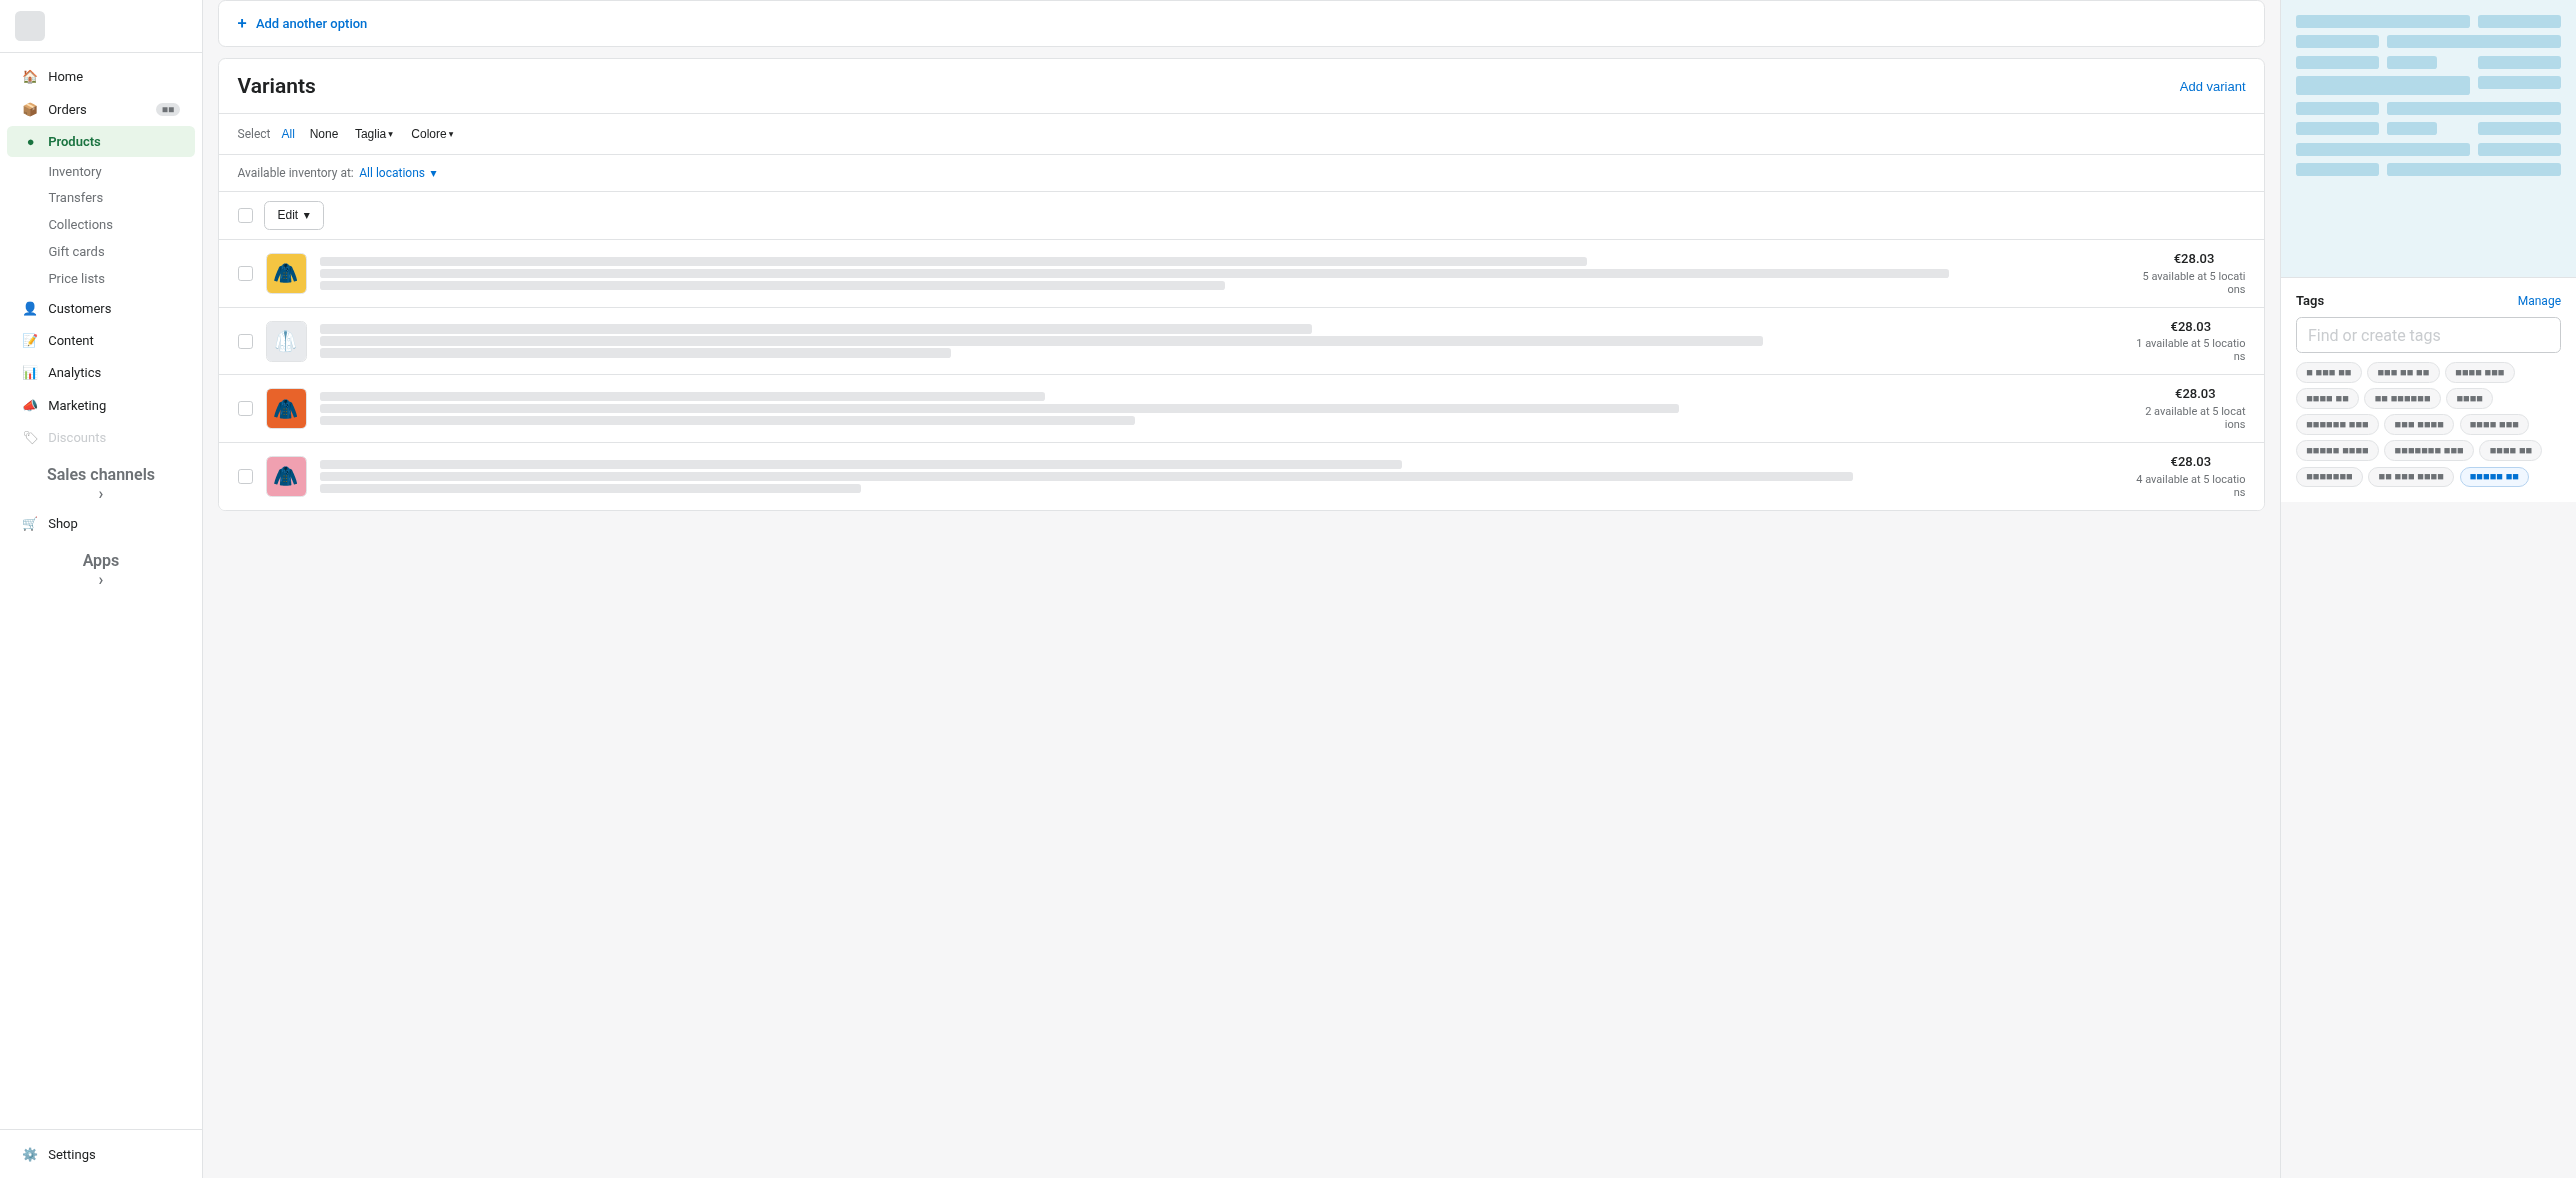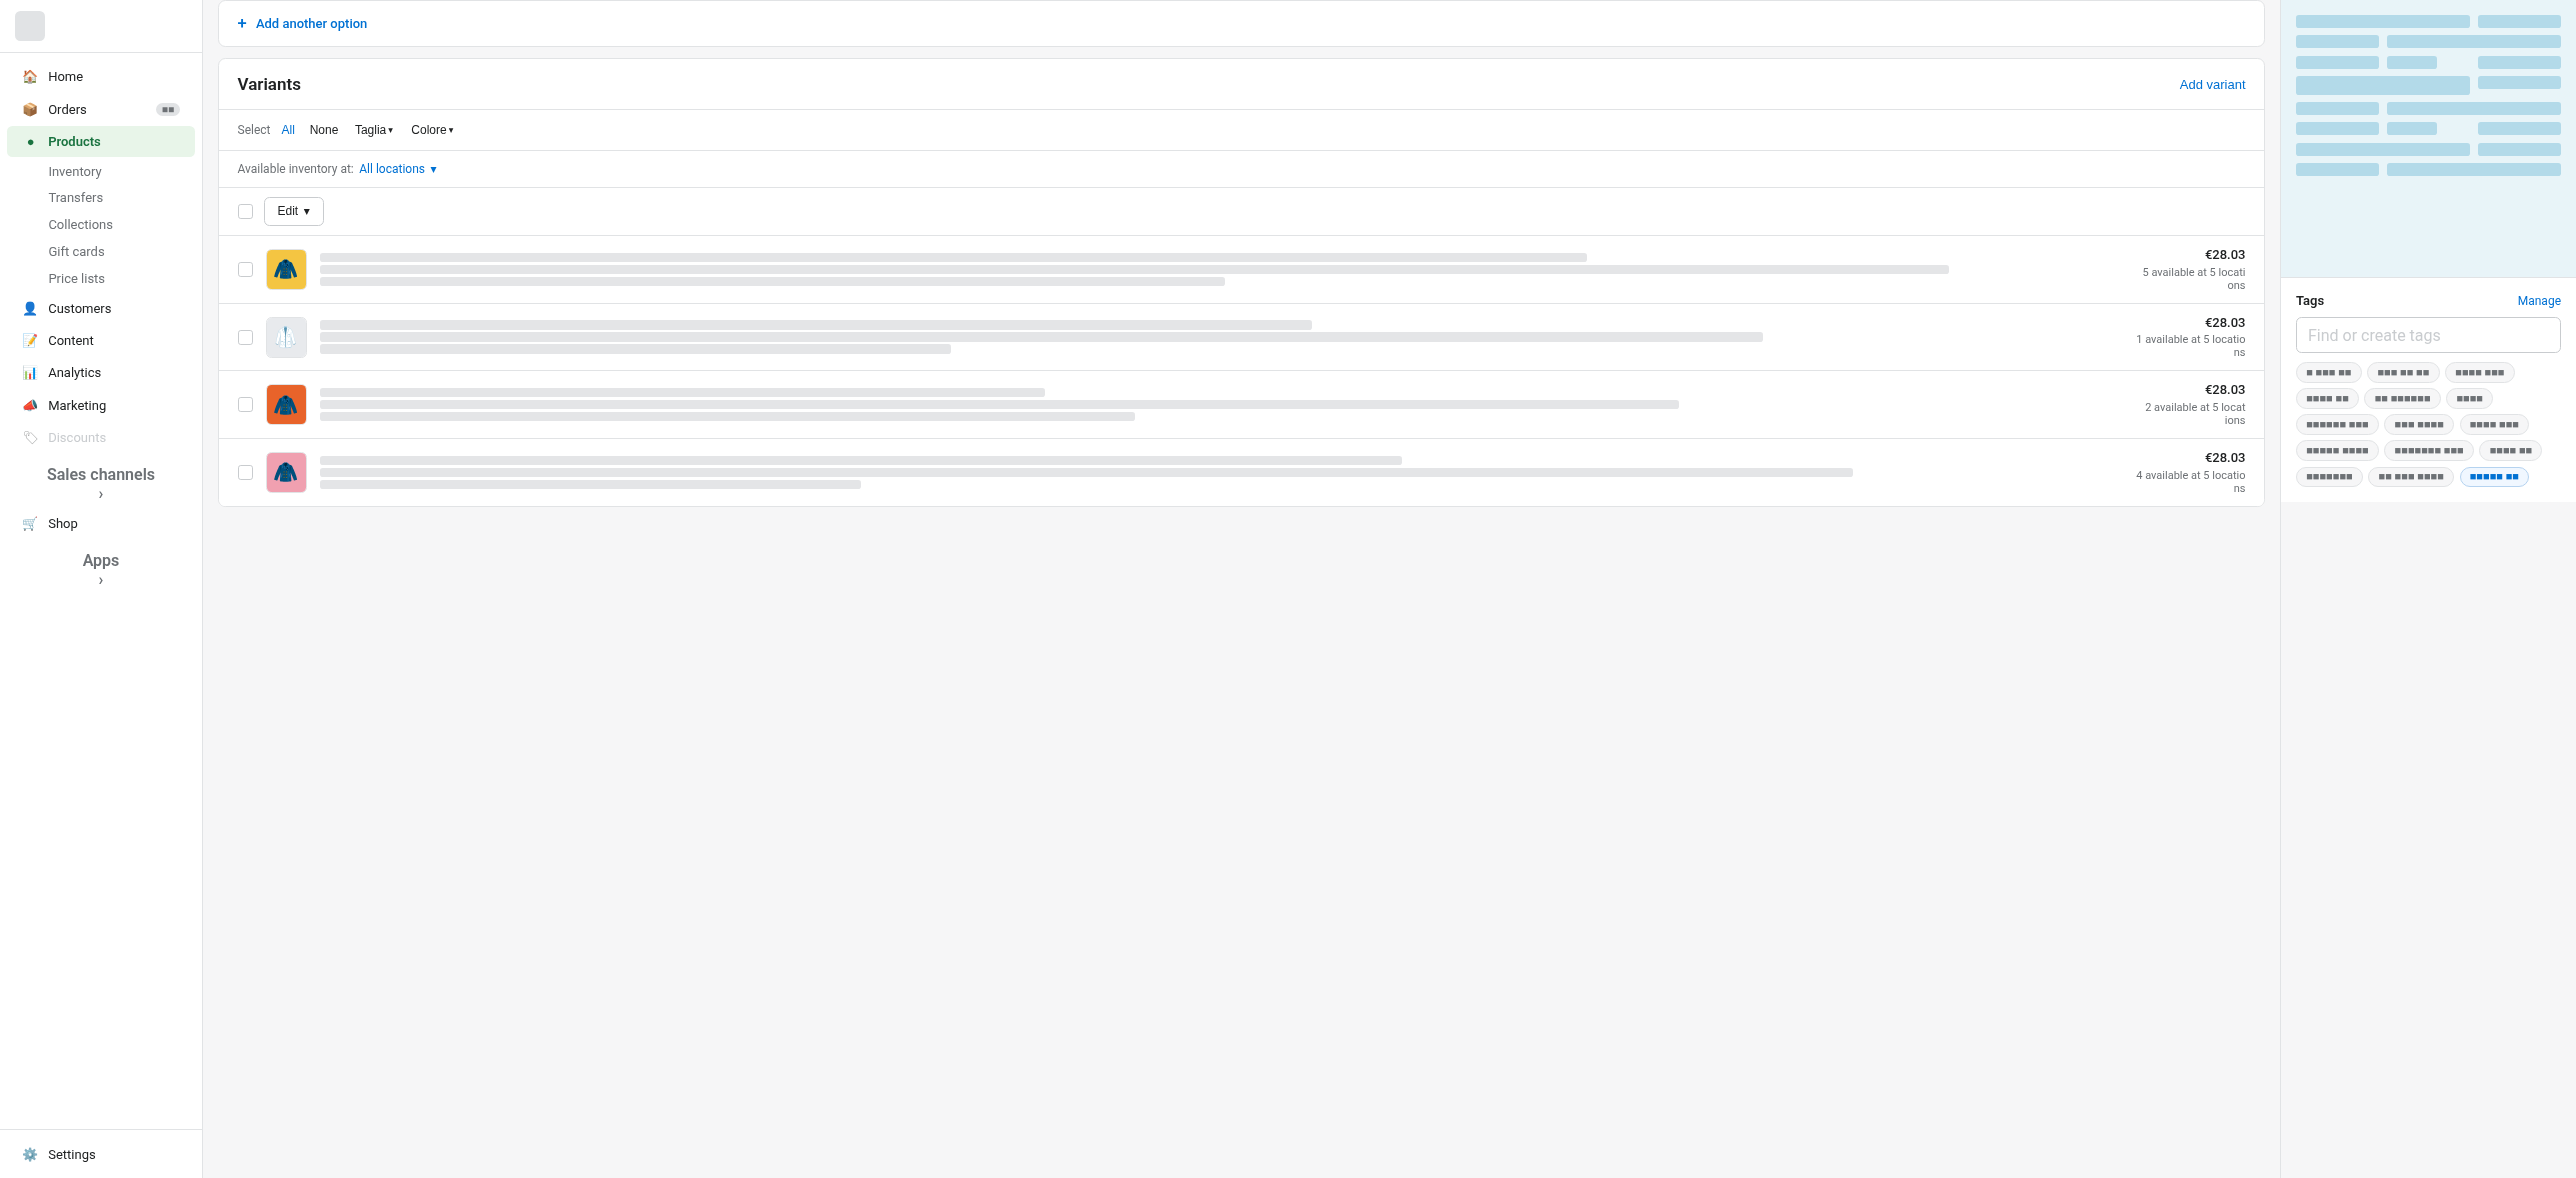--- a/index.html
+++ b/index.html
@@ -107,21 +107,21 @@
       overflow: hidden;
     }
     .variants-header {
       display: flex;
       align-items: center;
       justify-content: space-between;
       padding: 15px 18.5px;
       border-bottom: 0.9px solid #e1e3e5;
     }
     .variants-title {
-      font-size: 17px;
+      font-size: 21px;
       font-weight: 600;
       color: #202223;
       text-align: right;
     }
     .add-variant-btn {
       color: #0071d3;
       font-size: 13px;
       cursor: pointer;
       background: none;
       border: none;
@@ -224,21 +224,21 @@
     .blurred-line {
       height: 9.2px;
       border-radius: 2.8px;
       background: #c9cccf;
       opacity: 0.5;
     }
     .variant-price-info {
       text-align: right;
       flex-shrink: 0;
     }
-    .variant-price { font-size: 13px; color: #202223; font-weight: 500; }
+    .variant-price { font-size: 13px; color: #202223; font-weight: 500; text-align: center; }
     .variant-stock { font-size: 11px; color: #6d7175; margin-top: 3.7px; text-align: right; }
 
     
     .checkbox {
       width: 15px;
       height: 15px;
       border: 1.4px solid #c9cccf;
       border-radius: 2.8px;
       flex-shrink: 0;
       cursor: pointer;

